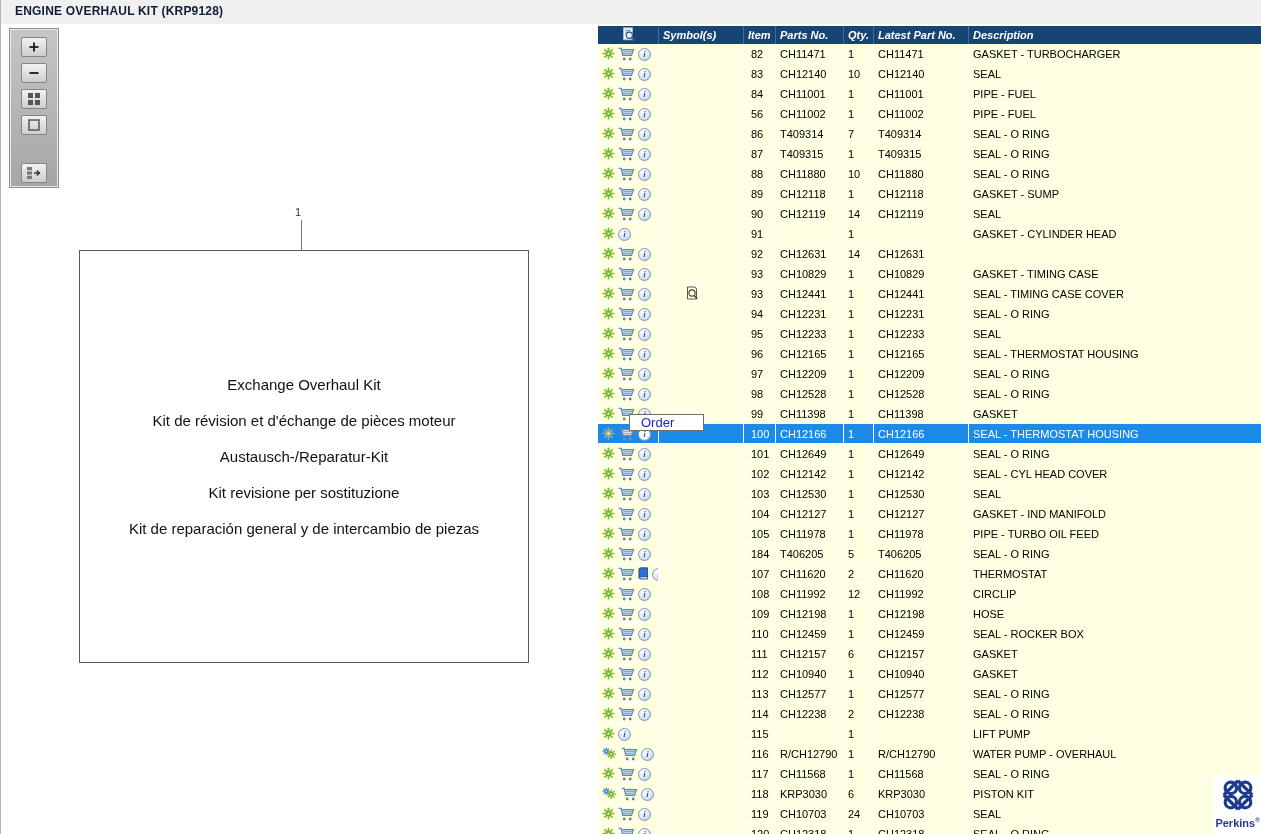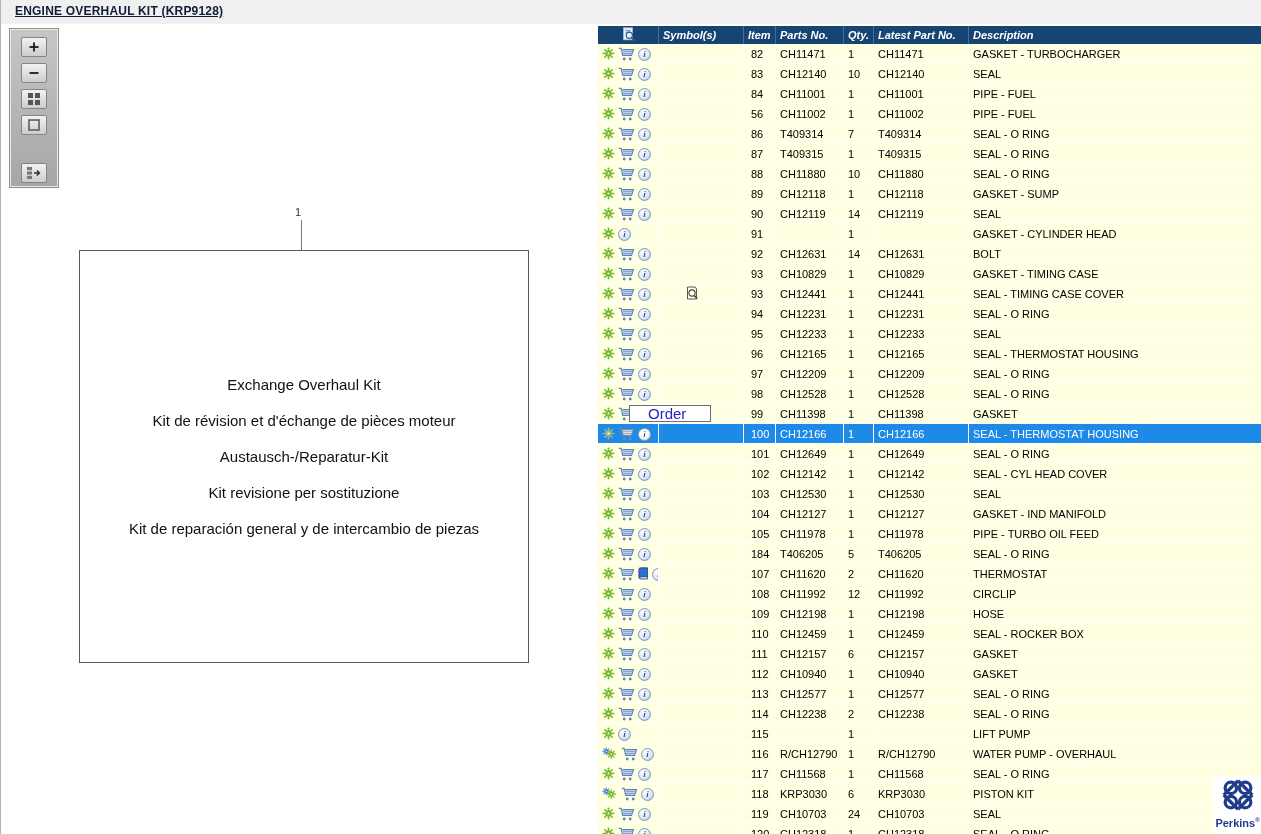--- a/index.html
+++ b/index.html
@@ -2,21 +2,21 @@
 <html><head>
 <meta charset="utf-8">
 <style>
   html,body{margin:0;padding:0;background:#fff;}
   .screen{position:relative;width:1261px;height:834px;background:#ffffff;
     font-family:"Liberation Sans",sans-serif;overflow:hidden;box-sizing:border-box;
     border-left:1px solid #b3b3b3;}
   
   .titlebar{position:absolute;left:0;top:0;width:100%;height:24px;background:#f0f0f0;}
   .title-text{position:absolute;left:14px;top:4px;font-size:12px;font-weight:bold;
-    color:#101c38;letter-spacing:.2px;white-space:nowrap;text-decoration:underline;}
+    color:#101c38;letter-spacing:.2px;white-space:nowrap;}
   
   .toolbar{position:absolute;left:8px;top:28px;width:50px;height:160px;
     background:linear-gradient(180deg,#c6c6c6,#a6a6a6);
     border:1px solid #8f8f8f;box-shadow:inset 0 0 0 1px #e9e9e9;
     display:flex;flex-direction:column;align-items:center;box-sizing:border-box;}
   .tb-btn{width:26px;height:20px;background:linear-gradient(#f2f2f2,#cdcdcd);
     border:1px solid #848484;border-radius:2px;display:flex;align-items:center;
     justify-content:center;padding:0;cursor:pointer;}
   .tb-btn span{display:flex;}
   
@@ -44,23 +44,23 @@
   .cell.actions{gap:3px;padding-left:4px;}
   .cell.sym{padding-left:26px;}
   .row.selected{background:#1E8AE8;color:#fff;}
   .row.selected .cell.actions{filter:grayscale(.7) brightness(1.08);}
   .ic{display:block;}
   .info-icon{width:13px;height:13px;border-radius:50%;box-sizing:border-box;
     background:radial-gradient(circle at 35% 28%,#ffffff,#dde7f4 55%,#a9c2e2);
     border:1px solid #7C98C0;display:inline-flex;align-items:center;justify-content:center;}
   .ii{font:italic bold 9px "Liberation Serif",serif;color:#2B5C9B;line-height:9px;}
   
-  .order-tip{position:absolute;left:628px;top:405px;width:62px;height:15px;background:#fff;
-    border:1px solid #6e6e6e;display:flex;align-items:center;padding-left:18px;
-    font-size:15px;color:#2323CC;z-index:6;}
+  .order-tip{position:absolute;left:628px;top:414px;width:62px;height:15px;background:#fff;
+    border:1px solid #6e6e6e;display:flex;align-items:center;padding-left:11px;
+    font-size:13px;color:#2323CC;z-index:6;}
   
   .logo-box{position:absolute;left:1212px;top:776px;width:49px;height:58px;background:#fff;
     display:flex;flex-direction:column;align-items:center;z-index:5;}
   .brand{font-size:11px;font-weight:bold;color:#1F3B8C;line-height:12px;white-space:nowrap;}
   .brand sup{font-size:6px;}
 </style>
 </head>
 <body>
 
 <div class="screen">
@@ -519,21 +519,20 @@
             </span>
             <span><span class="info-icon">
                 <span class="ii">i</span>
               </span></span>
           </div>
           <div class="cell sym"></div>
           <div class="cell item">92</div>
           <div class="cell parts">CH12631</div>
           <div class="cell qty">14</div>
           <div class="cell latest">CH12631</div>
-          <div class="cell desc">BOLT</div>
         </div>
         <div class="row">
           <div class="cell actions">
             <span>
               <svg class="ic" width="13" height="13" viewBox="0 0 13 13">
                 <g stroke="#76B82A" stroke-width="1.6" stroke-linecap="round">
 <line x1="6.5" y1="1.2" x2="6.5" y2="11.8"></line>
                   <line x1="1.2" y1="6.5" x2="11.8" y2="6.5"></line>
 <line x1="2.8" y1="2.8" x2="10.2" y2="10.2"></line>
                   <line x1="10.2" y1="2.8" x2="2.8" y2="10.2"></line>

